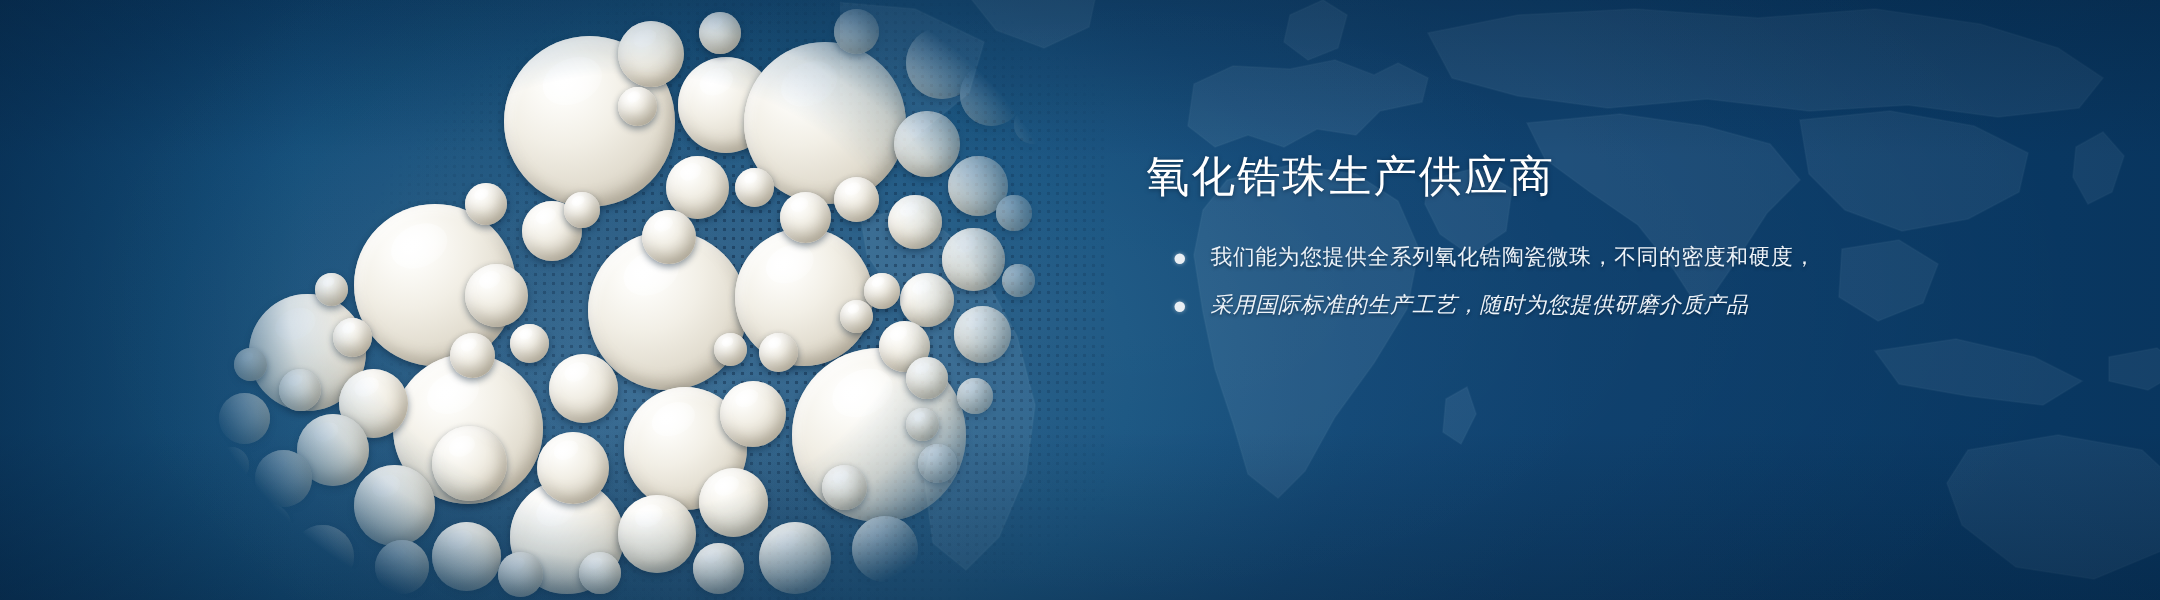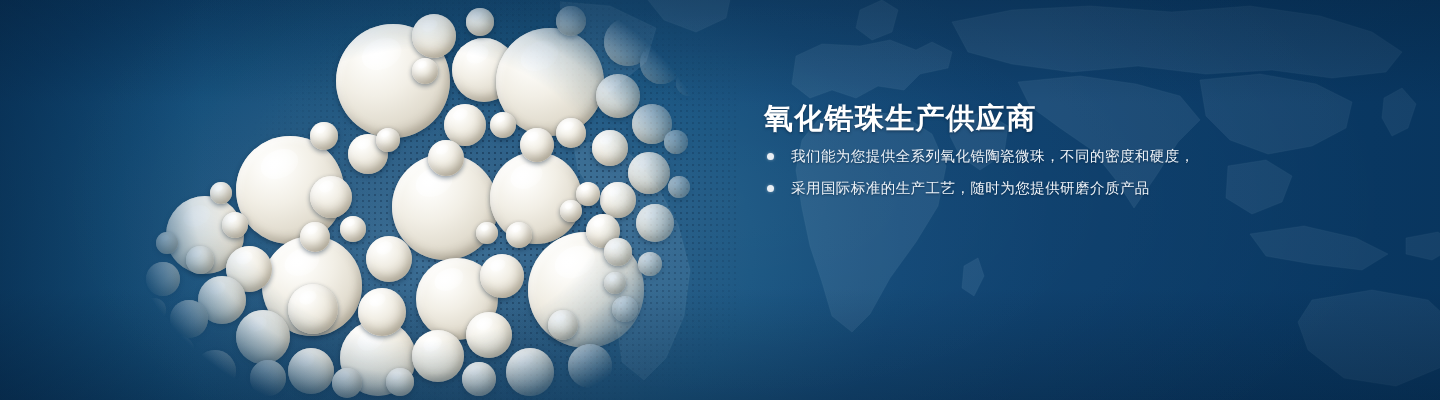--- a/index.html
+++ b/index.html
@@ -97,45 +97,45 @@
   }
 
   
   .copy {
     position: absolute;
     left: 764px;
     top: 104px;
     width: 640px;
   }
   .headline {
-    margin: 0 0 12px 0;
+    margin: 0 0 28px 0;
     font-size: 29px;
     line-height: 1.0;
-    font-weight: 700;
+    font-weight: 400;
     color: #ffffff;
     letter-spacing: 1.3px;
     text-shadow: 0 1px 3px rgba(3,22,44,0.55);
     white-space: nowrap;
   }
   .bullets {
     list-style: none;
-    margin: 0;
+    margin: 16px;
     padding: 0;
   }
   .bullet {
     position: relative;
     padding-left: 27px;
     margin-bottom: 9px;
     font-size: 14.5px;
     line-height: 23px;
     color: #eef3f8;
     letter-spacing: 0.45px;
     text-shadow: 0 1px 2px rgba(3,22,44,0.5);
   }
-  .bullet:last-child { margin-bottom: 0; }
+  .bullet:last-child { margin-bottom: 0; font-style: italic; }
   .dot {
     position: absolute;
     left: 3px;
     top: 8px;
     width: 7px;
     height: 7px;
     border-radius: 50%;
     background: #e9eef3;
     box-shadow: 0 0 3px rgba(255,255,255,0.45);
   }

